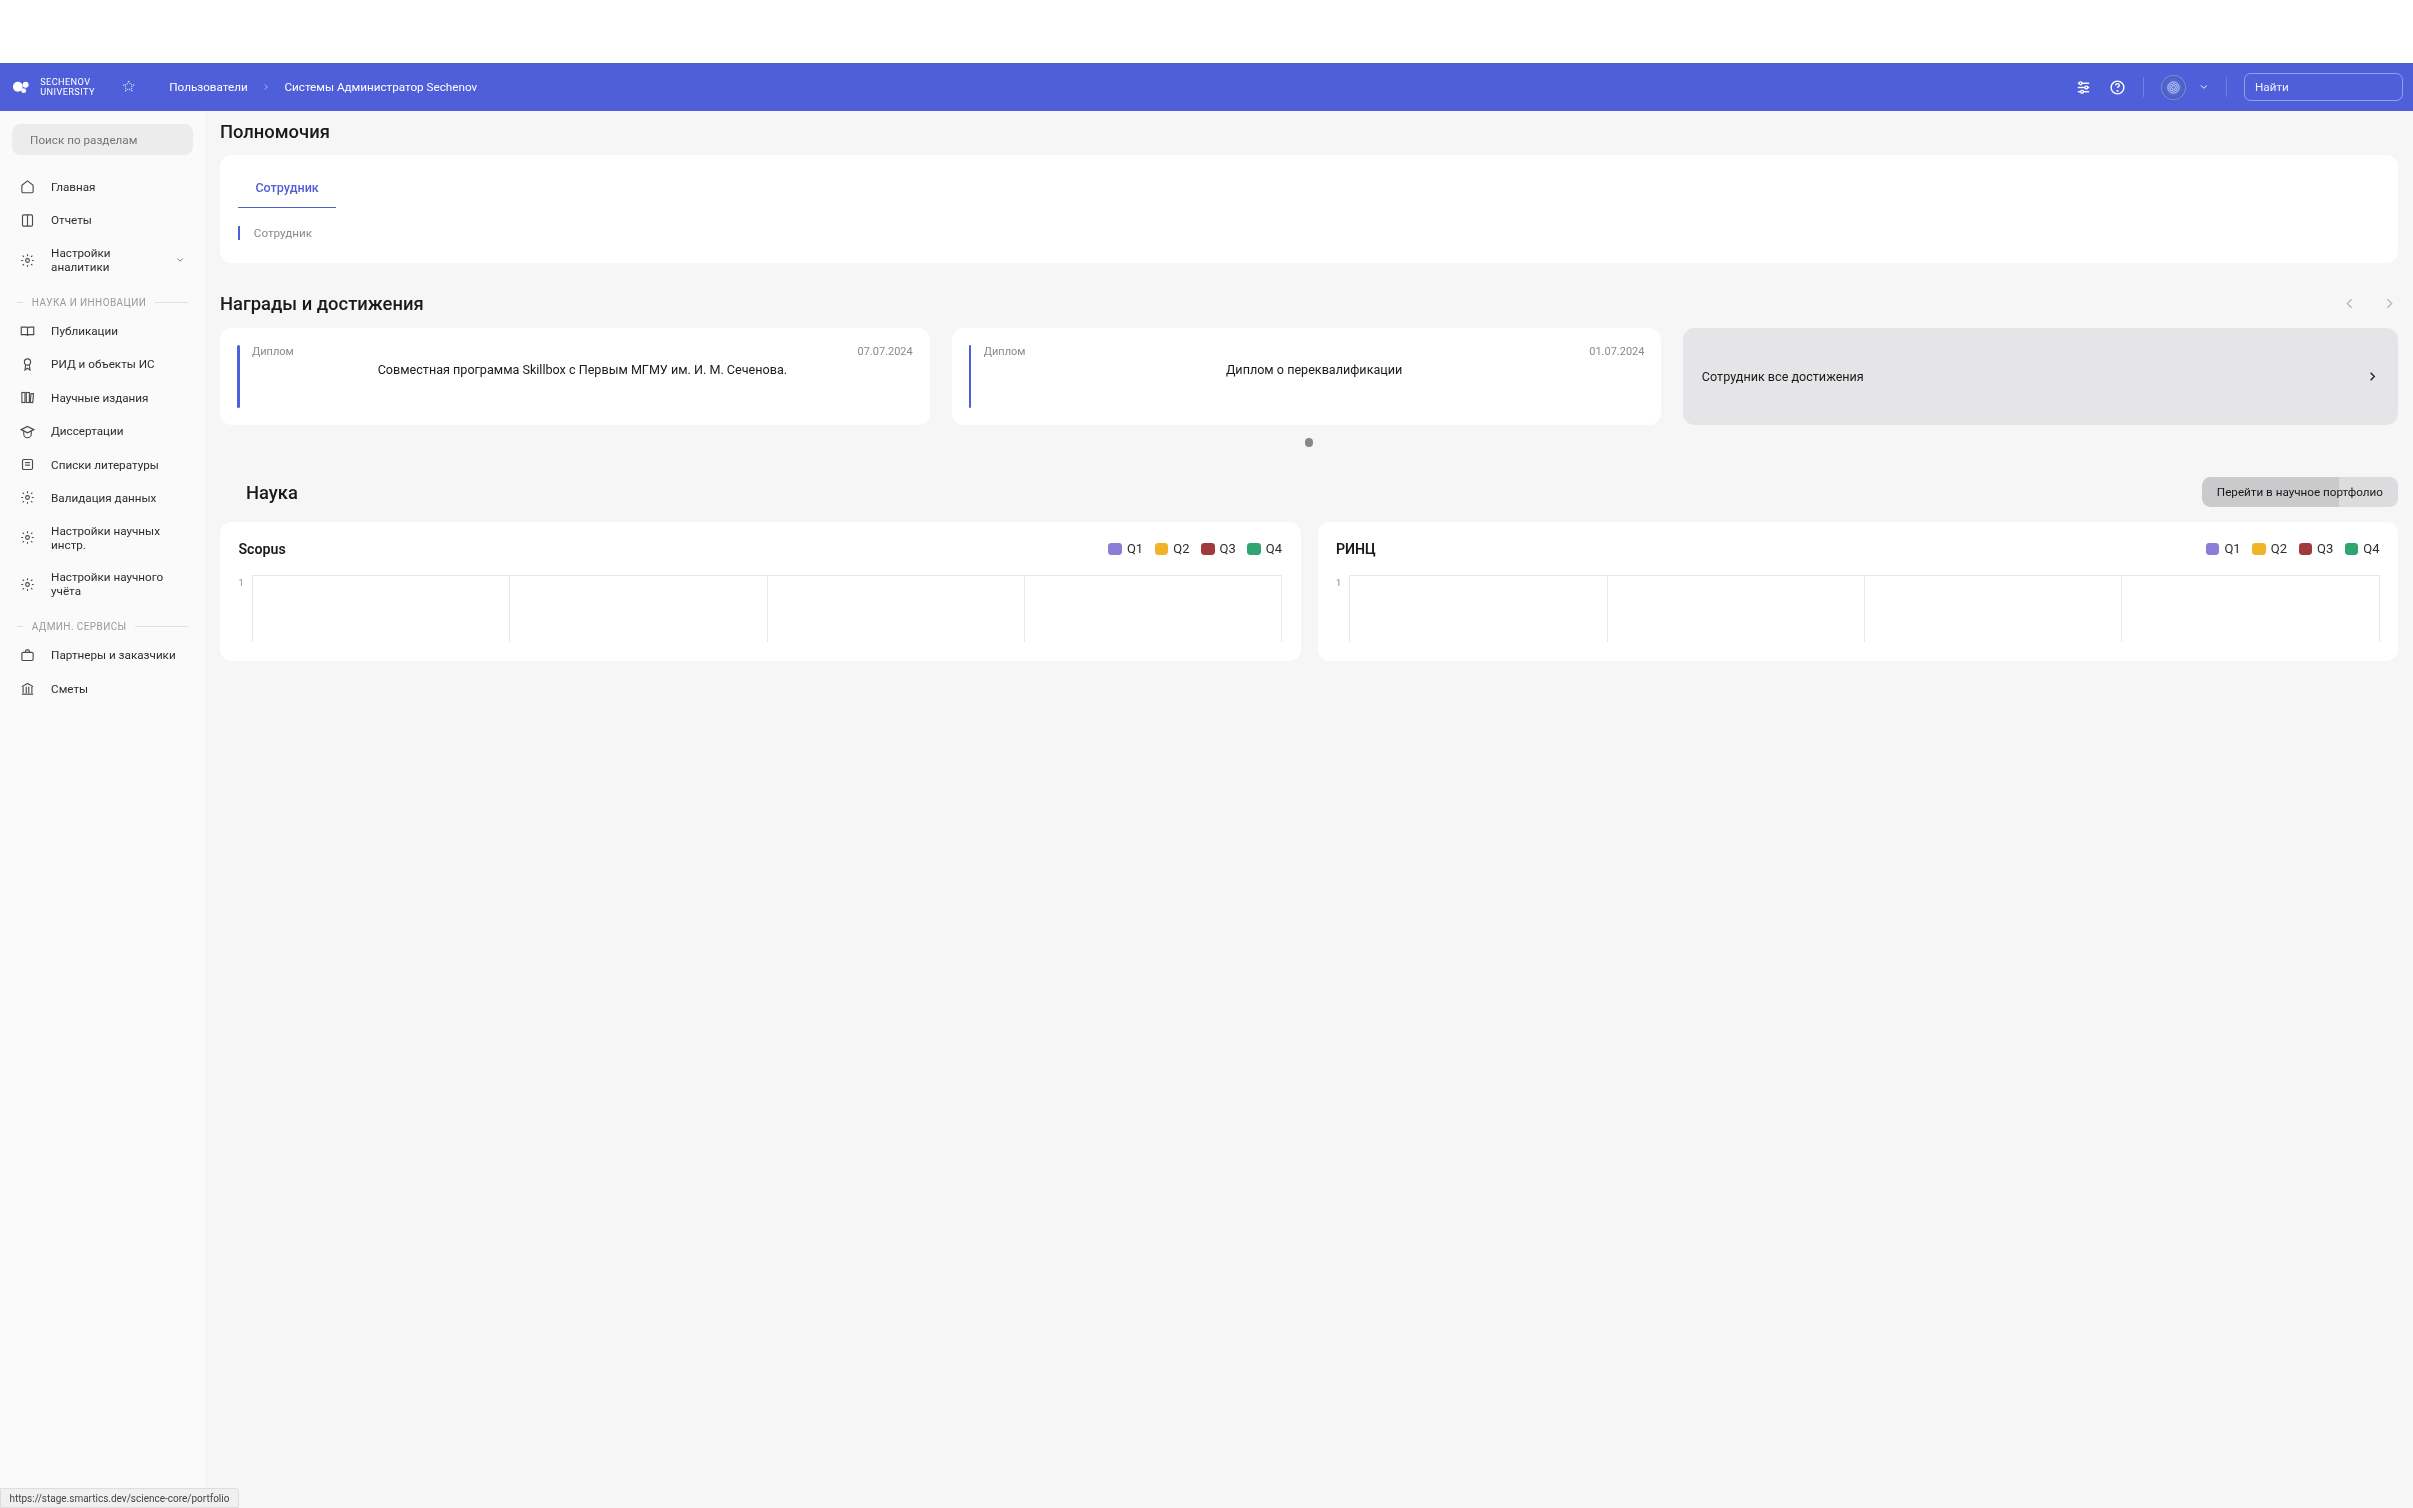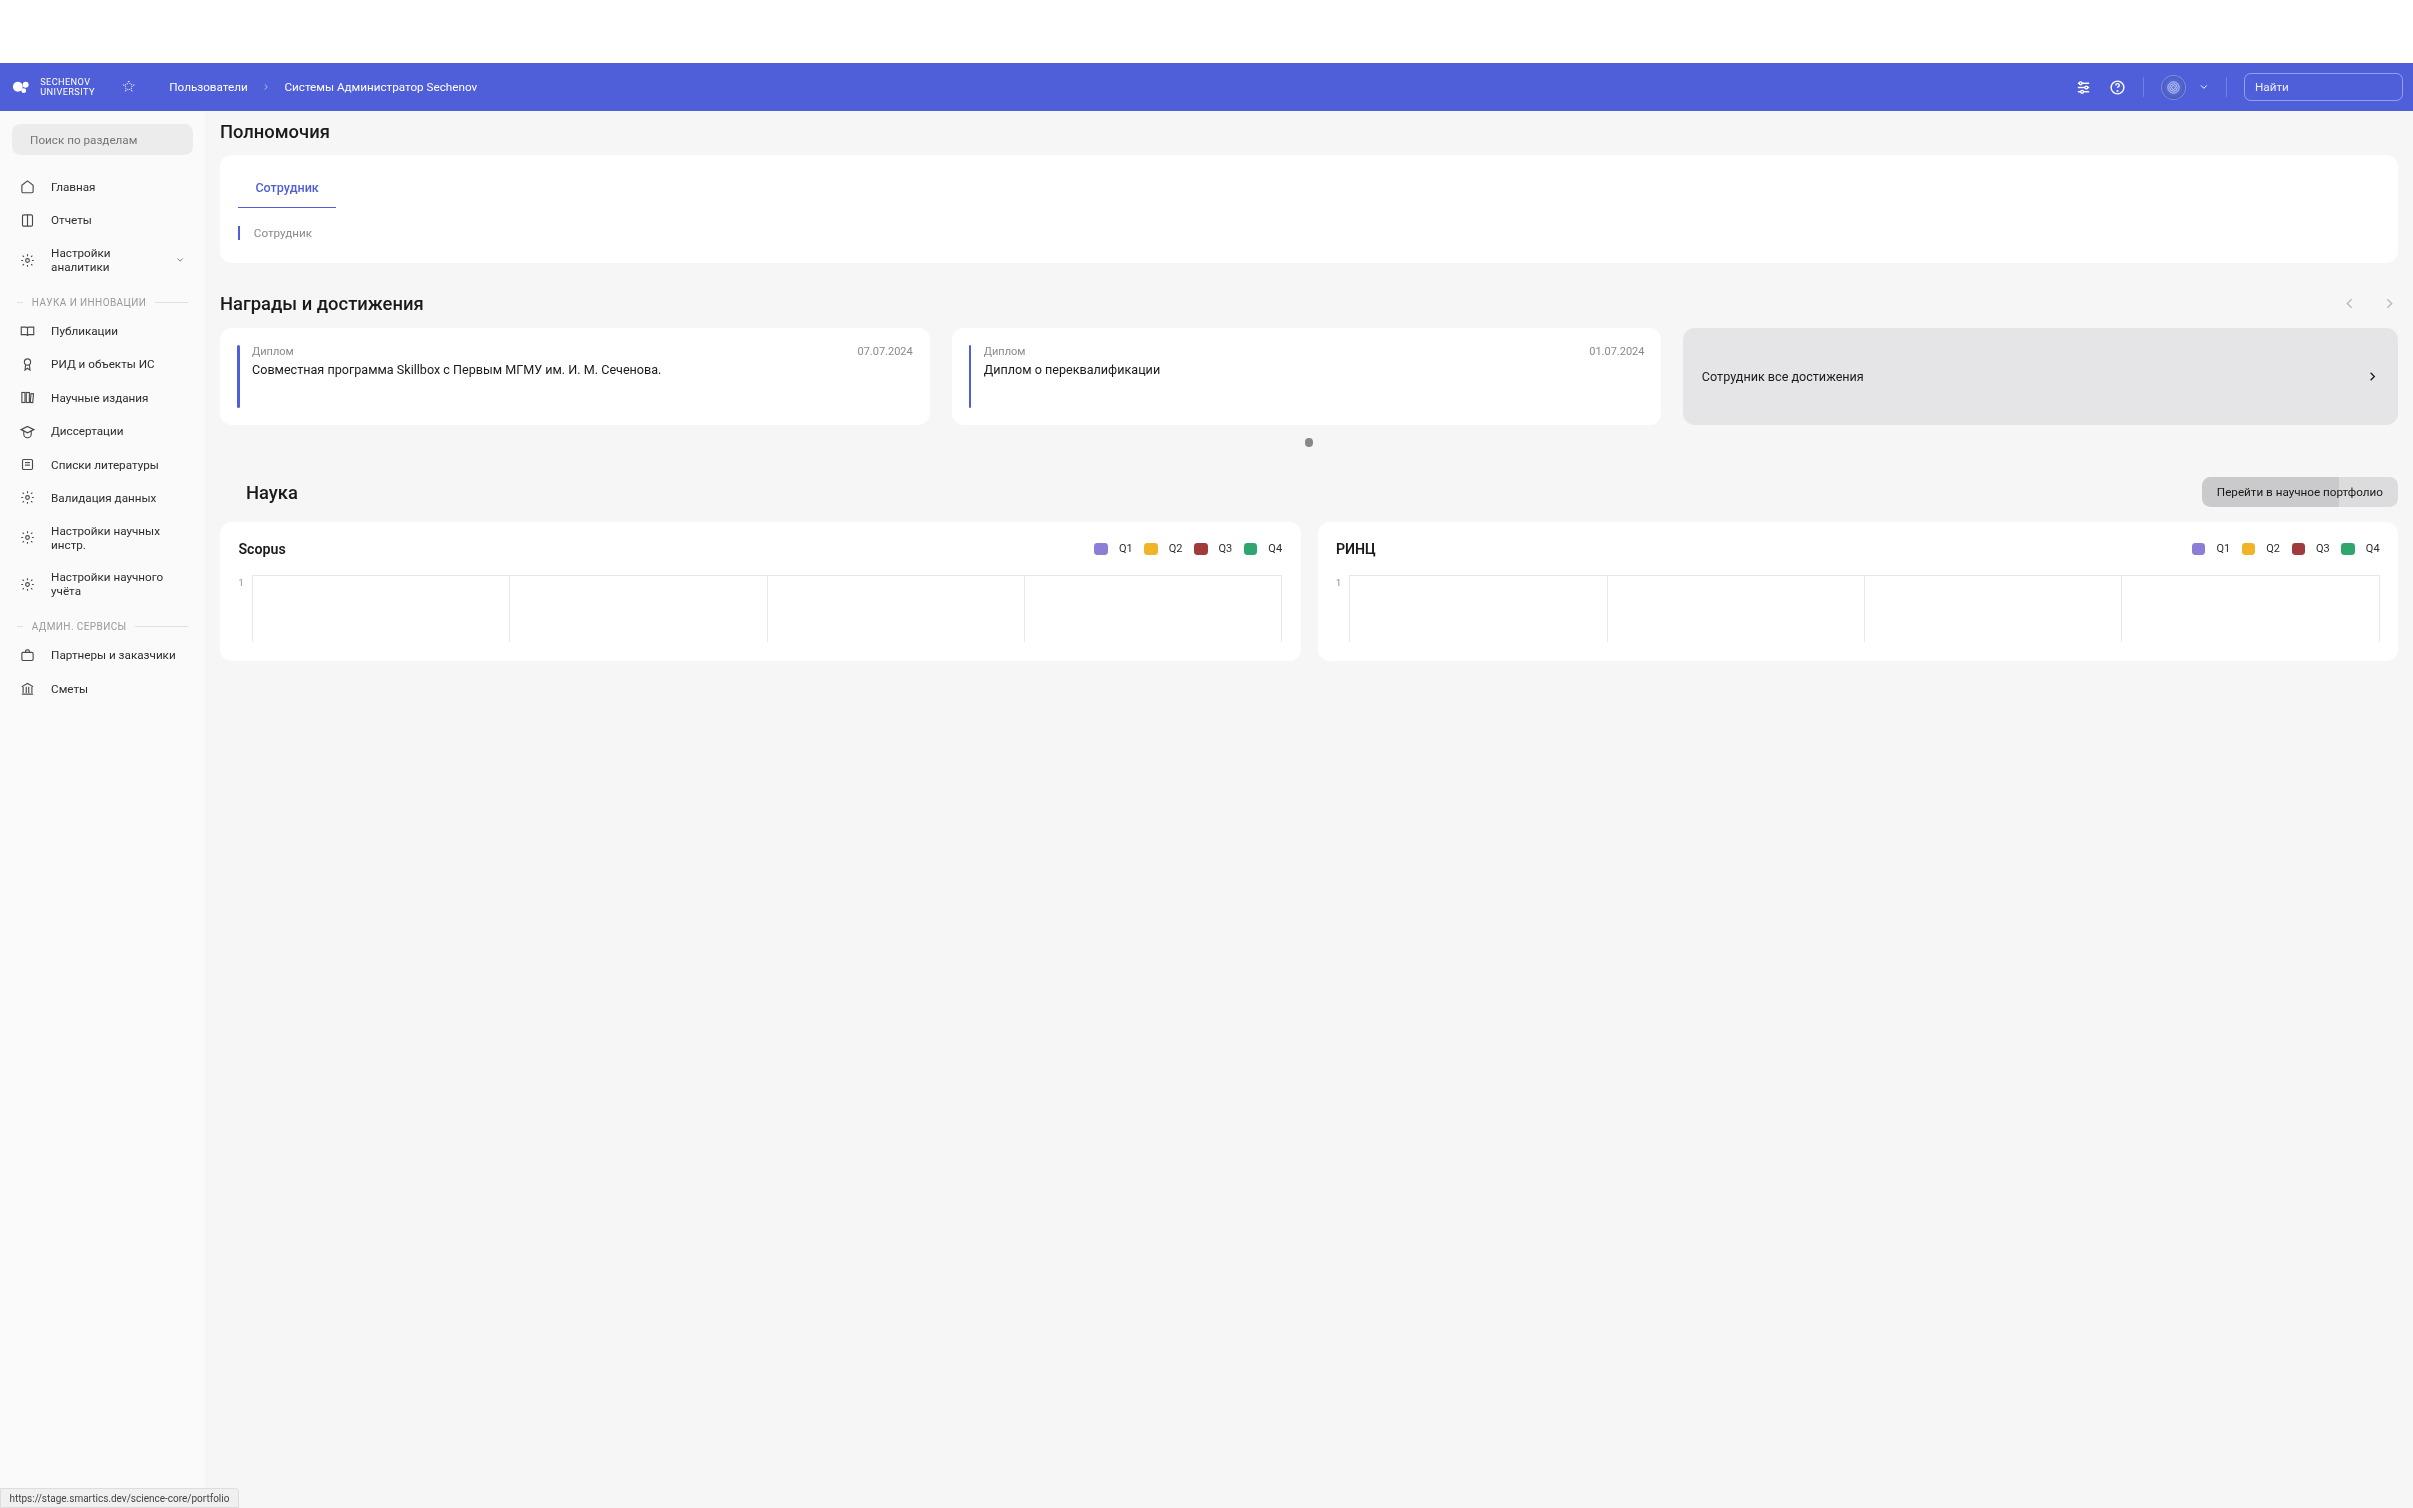--- a/index.html
+++ b/index.html
@@ -272,20 +272,21 @@
       position: absolute;
       left: 17px;
       top: 17px;
       bottom: 17px;
       width: 2.5px;
       background: #4f5fd9;
       border-radius: 1.7px;
     }
     .award-inner {
       padding-left: 17px;
+      text-align: center;
     }
     .award-head {
       display: flex;
       justify-content: space-between;
       margin-bottom: 3.4px;
     }
     .award-type {
       font-size: 11px;
       color: #8a8a8a;
     }
@@ -373,22 +374,22 @@
       font-weight: 600;
       color: #1a1a1a;
     }
     .legend {
       display: flex;
       gap: 11.7px;
     }
     .legend-item {
       display: flex;
       align-items: center;
-      gap: 11px;
-      font-size: 11px;
+      gap: 5px;
+      font-size: 13px;
       color: #2d2d2d;
       text-align: right;
     }
     .legend-swatch {
       width: 13.4px;
       height: 11.7px;
       border-radius: 3.4px;
     }
     .chart-area {
       display: flex;

